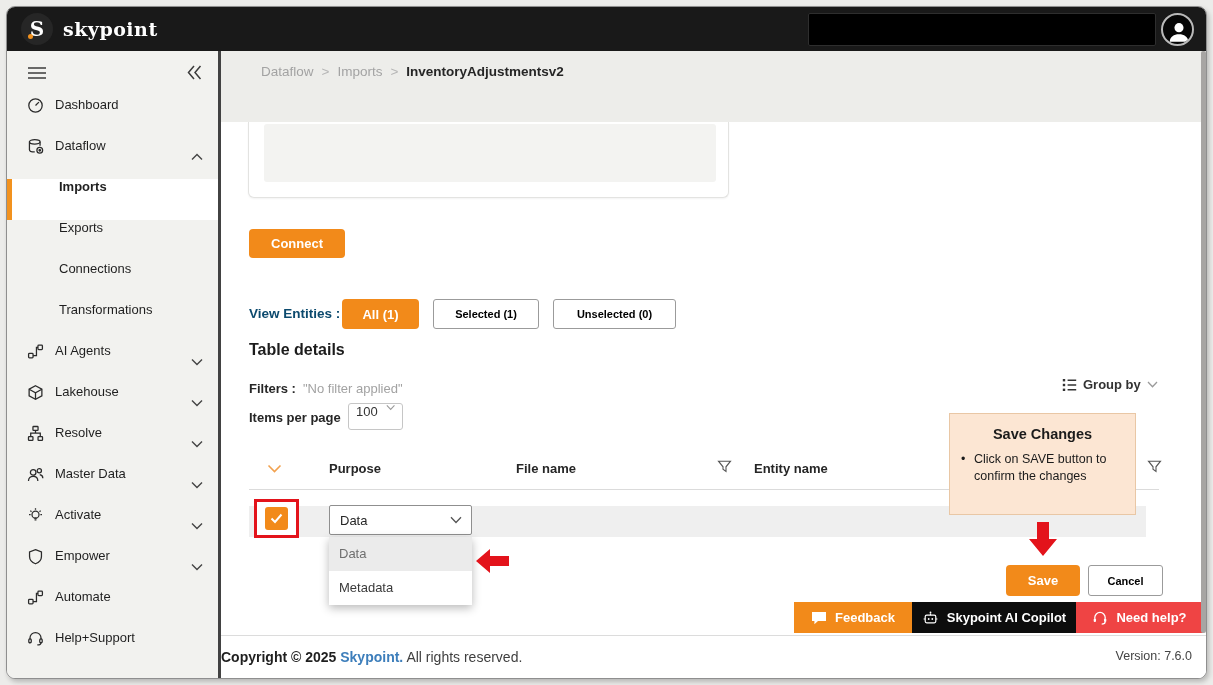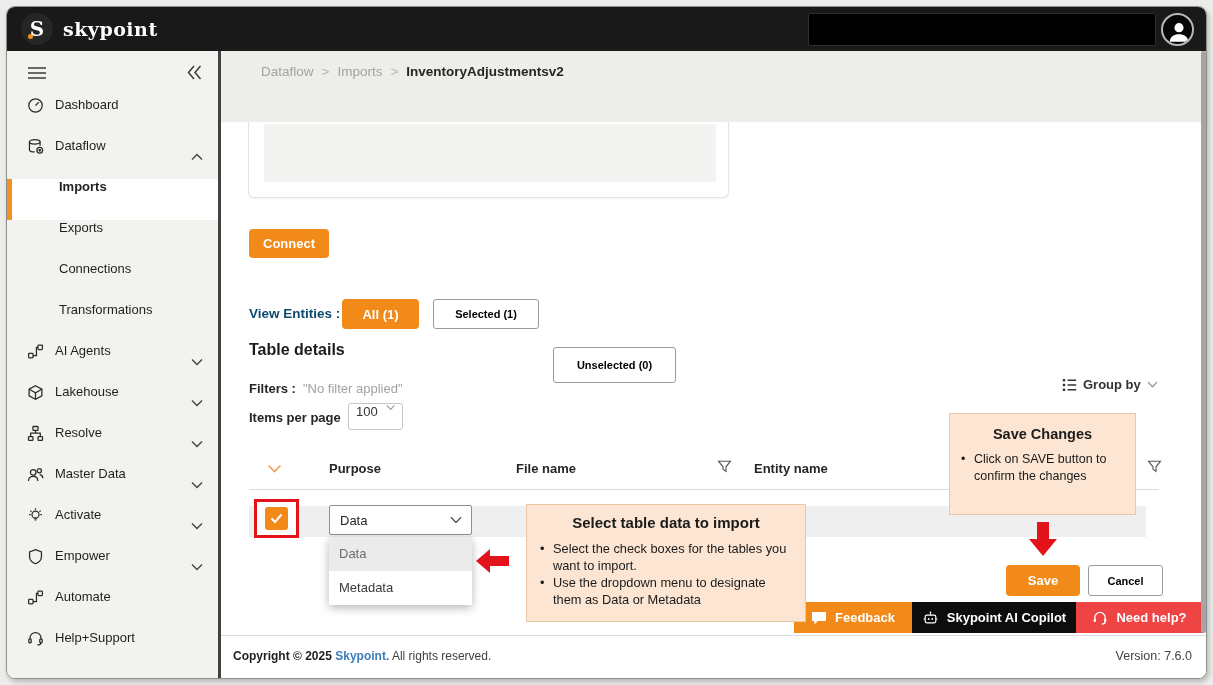--- a/index.html
+++ b/index.html
@@ -50,25 +50,25 @@
   .scroll-card { position:absolute; left:27px; top:71px; width:481px; height:76px; background:#fff;
                  border:1px solid #e3e3e1; border-top:none; border-radius:0 0 6px 6px;
                  box-shadow:0 1px 2px rgba(0,0,0,0.05); }
   .scroll-card-inner { position:absolute; left:15px; top:2px; width:452px; height:58px;
                        background:#f3f3f1; border-radius:3px; }
 
   .btn { display:flex; align-items:center; justify-content:center; font-weight:bold; cursor:pointer; }
   .btn-orange { background:#F28A1A; color:#fff; border:none; border-radius:4px; font-size:13px; }
   .btn-outline { background:#fff; color:#000000; border:1px solid #9b9b9b; border-radius:3px; font-size:11px; }
 
-  .connect-btn { position:absolute; left:28px; top:178px; width:80px; height:29px; }
+  .connect-btn { position:absolute; left:28px; top:178px; width:96px; height:29px; }
   .view-label { position:absolute; left:28px; top:255px; font-size:13.5px; font-weight:bold; color:#0c4a6e; }
   .all-btn { position:absolute; left:121px; top:248px; width:77px; height:30px; }
   .selected-btn { position:absolute; left:212px; top:248px; width:106px; height:30px; }
-  .unselected-btn { position:absolute; left:332px; top:248px; width:123px; height:36px;margin-top:48px; }
+  .unselected-btn { position:absolute; left:332px; top:248px; width:123px; height:30px; }
 
   .section-title { position:absolute; left:28px; top:290px; font-size:16px; font-weight:bold; color:#1c1c1c; }
   .filters-label { position:absolute; left:28px; top:330px; font-size:13px; font-weight:bold; color:#262626; }
   .filters-value { position:absolute; left:82px; top:330px; font-size:13px; color:#a2a2a2; }
   .group-by { position:absolute; left:841px; top:326px; display:flex; align-items:center; gap:6px;
               font-size:13px; font-weight:bold; color:#333; cursor:pointer; }
   .ipp-label { position:absolute; left:28px; top:359px; font-size:13px; font-weight:bold; color:#262626; }
   .ipp-select { position:absolute; left:127px; top:352px; width:55px; height:27px; border:1px solid #c6c6c6;
                 border-radius:3px; background:#fff; display:flex; align-items:flex-start; padding:0 7px;
                 font-size:13px; color:#333; gap:8px; cursor:pointer; }
@@ -117,21 +117,21 @@
 
   .widget-bar { position:absolute; left:573px; top:551px; height:31px; display:flex; z-index:3; }
   .widget { display:flex; align-items:center; justify-content:center; gap:8px; color:#fff;
             font-weight:bold; font-size:13px; cursor:pointer; }
   .widget-feedback { width:118px; background:#F28A1A; }
   .widget-copilot { width:164px; background:#0d0d0d; }
   .widget-help { width:127px; background:#ef4444; }
 
   .footer { position:absolute; left:0; right:0; top:584px; bottom:0; background:#fff;
             border-top:1px solid #dcdcdc; }
-  .footer-left { position:absolute; left:12px; top:13px; font-size:12px; color:#3f3f3f; }
+  .footer-left { position:absolute; left:0; top:13px; font-size:14px; color:#3f3f3f; }
   .footer-left b { color:#1f1f1f; }
   .footer-brand { color:#3D7EBB; font-weight:bold; cursor:pointer; }
   .footer-version { position:absolute; right:14px; top:13px; font-size:12.5px; color:#444; }
 
   .scroll-strip { position:absolute; right:0; top:0; width:5px; height:582px; background:#a7a5a3;
                   border-radius:2px; z-index:9; }
 </style>
 </head>
 <body>
 
@@ -373,27 +373,20 @@
 
       <div class="dropdown-menu">
         <div class="dd-item dd-item-1">Data</div>
         <div class="dd-item dd-item-2">Metadata</div>
       </div>
 
       <svg class="arrow-left" width="33" height="24" viewBox="0 0 33 24">
         <polygon points="0,12 14,0 14,7 33,7 33,17 14,17 14,24" fill="#E3131B"></polygon>
       </svg>
 
-      <div class="callout callout-select">
-        <div class="callout-title">Select table data to import</div>
-        <ul>
-          <li>Select the check boxes for the tables you want to import.</li>
-          <li>Use the dropdown menu to designate them as Data or Metadata</li>
-        </ul>
-      </div>
 
       <div class="callout callout-save">
         <div class="callout-title">Save Changes</div>
         <ul>
           <li>Click on SAVE button to confirm the changes</li>
         </ul>
       </div>
 
       <svg class="arrow-down" width="28" height="34" viewBox="0 0 28 34">
         <polygon points="8,0 20,0 20,17 28,17 14,34 0,17 8,17" fill="#E3131B"></polygon>

